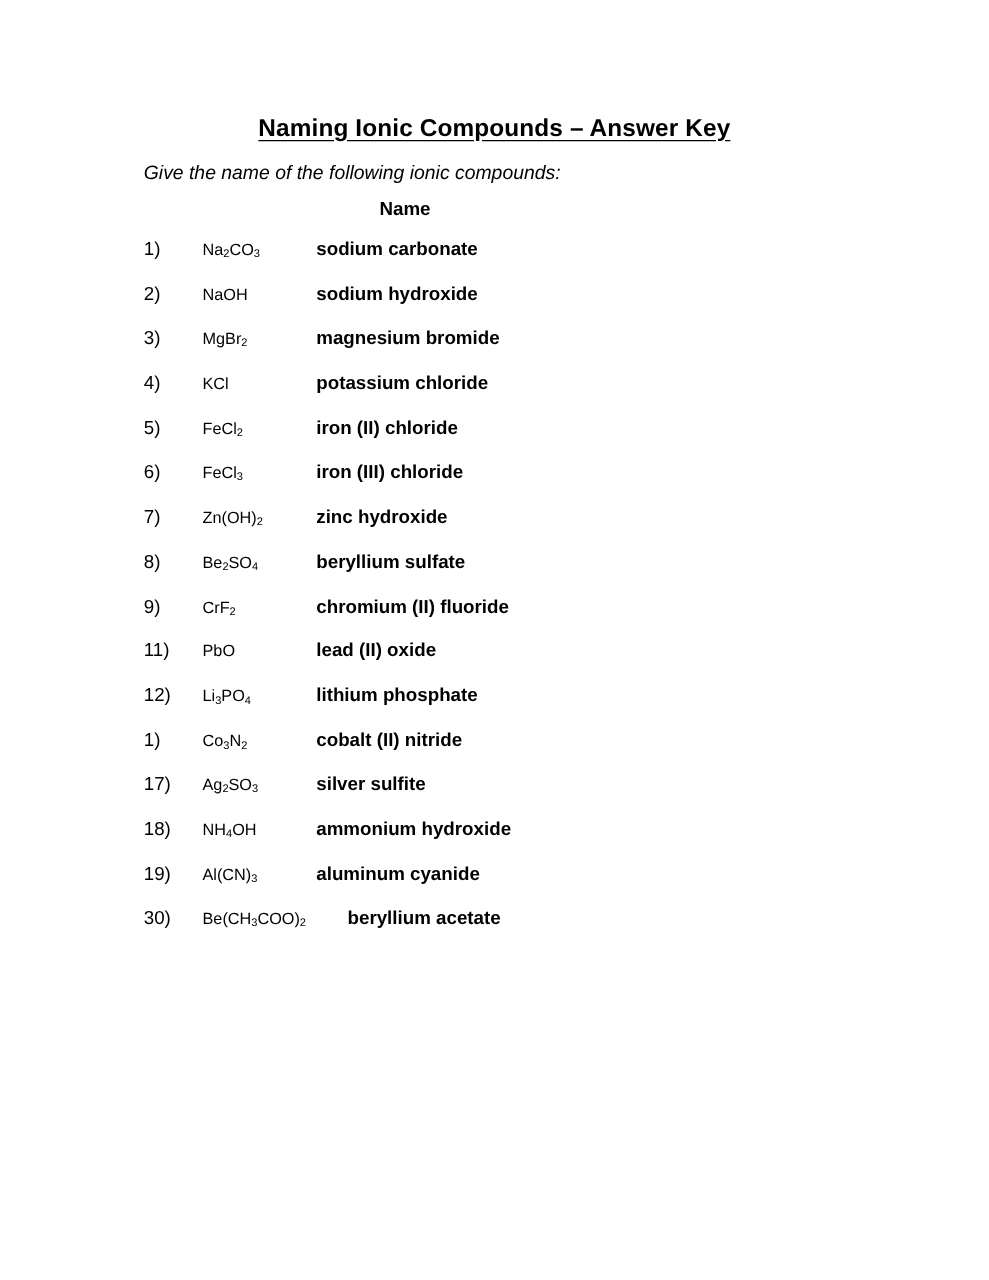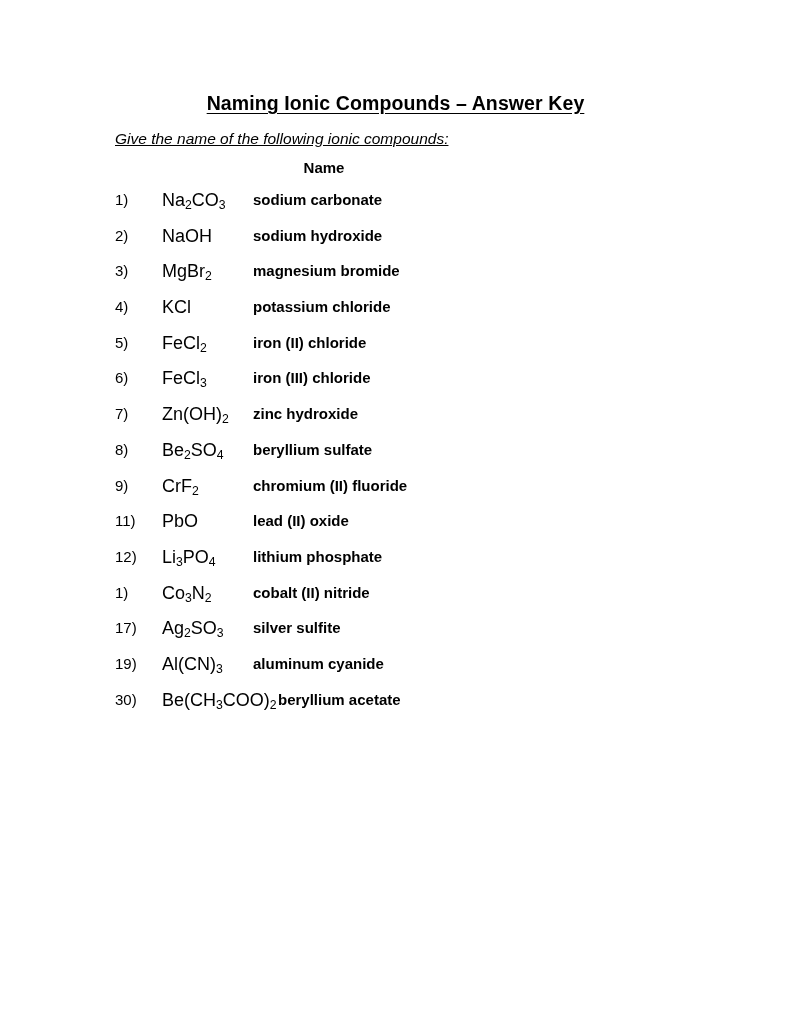--- a/index.html
+++ b/index.html
@@ -45,21 +45,20 @@
   
   .instruction {
     position: absolute;
     left: 115px;
     top: 129px;
     font-size: 15.5px;
     font-style: italic;
     font-weight: normal;
     line-height: 1.25;
     white-space: nowrap;
-    text-decoration: underline;
   }
 
   
   .name-header {
     position: absolute;
     left: 253px;
     top: 159px;
     width: 142px;
     text-align: center;
     font-size: 15px;
@@ -86,21 +85,21 @@
     width: 44px;
     font-size: 15px;
     font-weight: normal;
     line-height: 20px;
     white-space: nowrap;
   }
   .row .formula {
     position: absolute;
     left: 162px;
     top: 0;
-    font-size: 18px;
+    font-size: 13px;
     font-weight: normal;
     line-height: 20px;
     white-space: nowrap;
   }
   .row .cname {
     position: absolute;
     left: 253px;
     top: 0;
     font-size: 15px;
     font-weight: bold;
@@ -188,20 +187,25 @@
         <div class="num">1)</div>
         <div class="formula">Co<sub>3</sub>N<sub>2</sub></div>
         <div class="cname">cobalt (II) nitride</div>
       </div>
       <div class="row">
         <div class="num">17)</div>
         <div class="formula">Ag<sub>2</sub>SO<sub>3</sub></div>
         <div class="cname">silver sulfite</div>
       </div>
       <div class="row">
+        <div class="num">18)</div>
+        <div class="formula">NH<sub>4</sub>OH</div>
+        <div class="cname">ammonium hydroxide</div>
+      </div>
+      <div class="row">
         <div class="num">19)</div>
         <div class="formula">Al(CN)<sub>3</sub></div>
         <div class="cname">aluminum cyanide</div>
       </div>
       <div class="row wide">
         <div class="num">30)</div>
         <div class="formula">Be(CH<sub>3</sub>COO)<sub>2</sub></div>
         <div class="cname">beryllium acetate</div>
       </div>
     </div>

